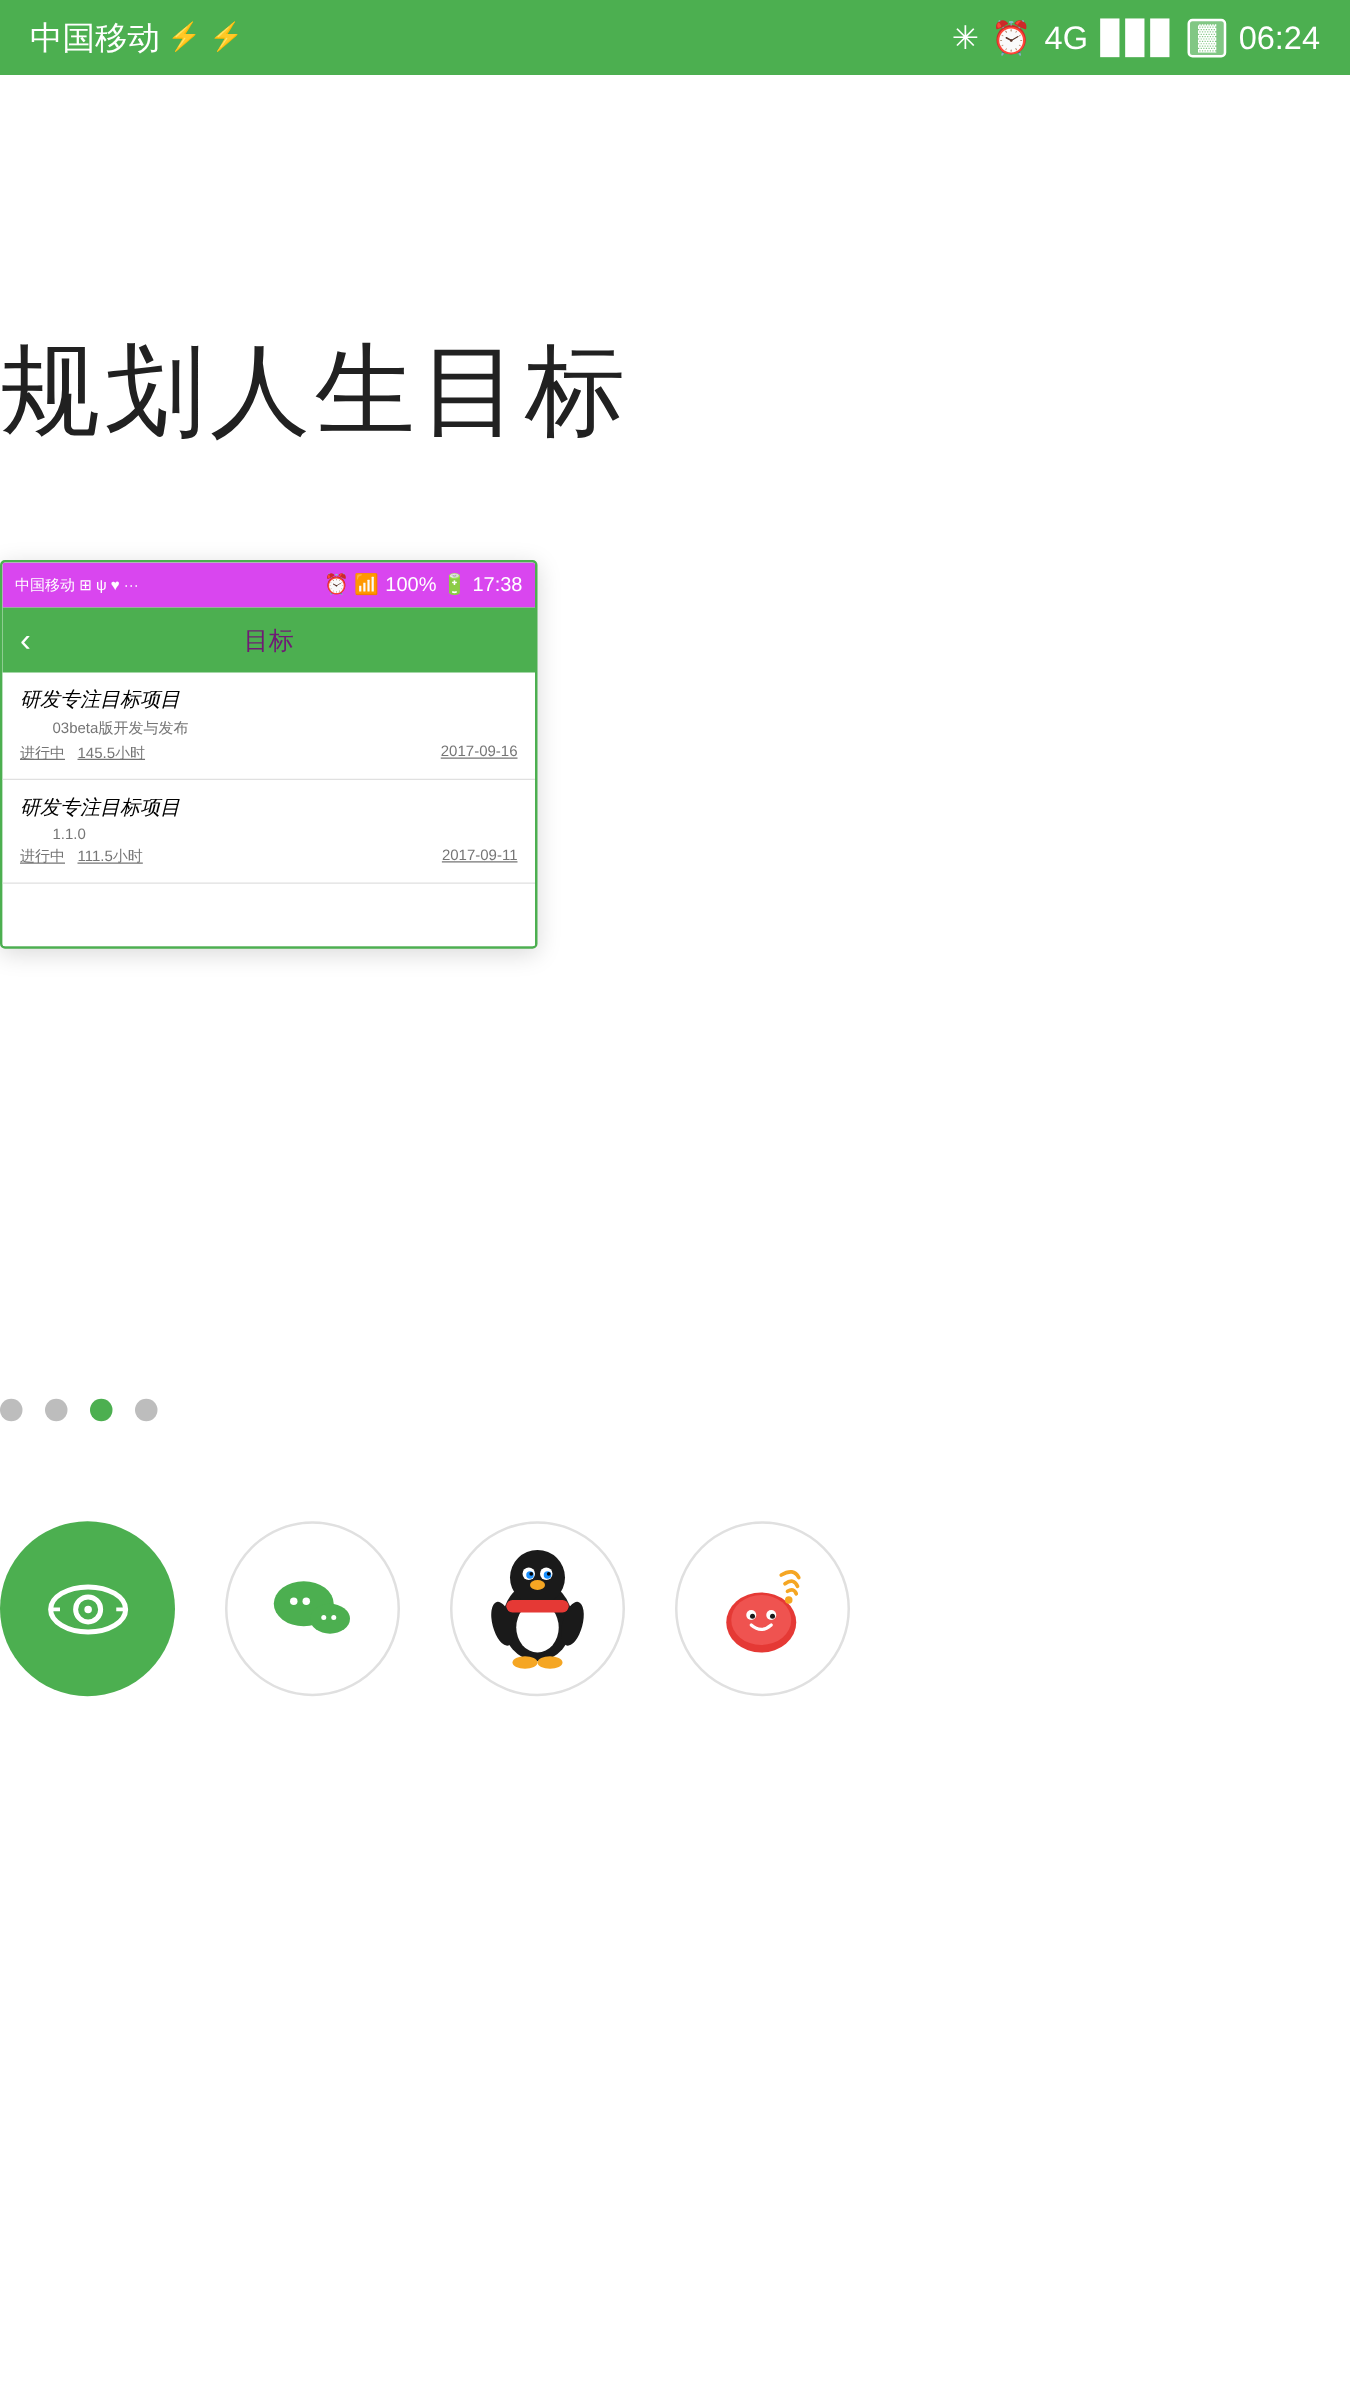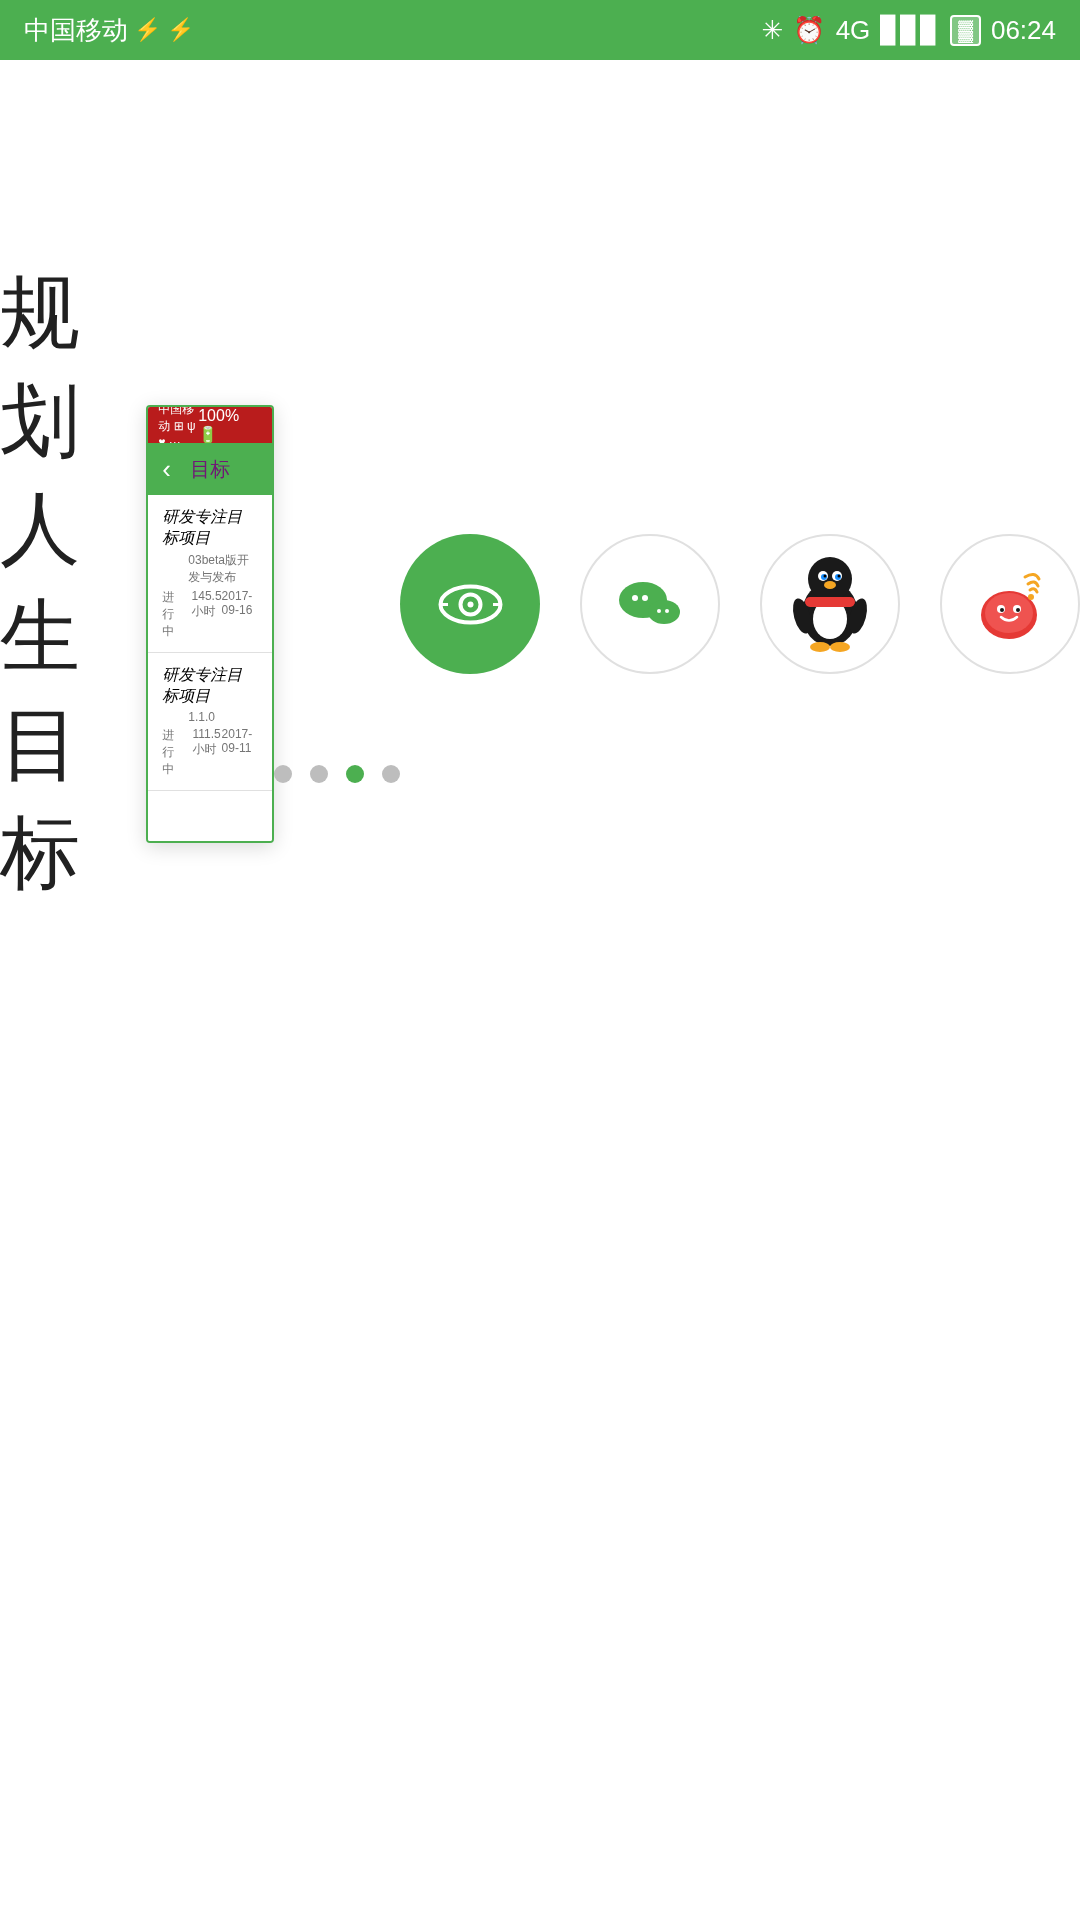--- a/index.html
+++ b/index.html
@@ -36,21 +36,22 @@
       align-items: center;
       gap: 10px;
       color: white;
       font-size: 26px;
       font-weight: 500;
     }
 
     
     .main-content {
       display: flex;
-      align-items: center;
+      flex-direction: column;
+      align-items: flex-start;
       padding-top: 200px;
     }
 
     .page-title {
       font-size: 80px;
       font-weight: 400;
       color: #212121;
       margin-bottom: 80px;
       letter-spacing: 4px;
     }
@@ -59,21 +60,21 @@
     .phone-mockup {
       width: 430px;
       border: 2px solid #4caf50;
       border-radius: 4px;
       overflow: hidden;
       background: white;
       box-shadow: 0 4px 20px rgba(0,0,0,0.15);
     }
 
     .mockup-statusbar {
-      background: #b91c1c;
+      background: #d946ef;
       height: 36px;
       display: flex;
       align-items: center;
       justify-content: space-between;
       padding: 0 10px;
       font-size: 13px;
       color: white;
     }
     .mockup-statusbar-left { font-size: 12px; }
     .mockup-statusbar-right { font-size: 16px; }
@@ -118,20 +119,21 @@
       font-size: 12px;
       color: #757575;
       margin-bottom: 3px;
       margin-left: 26px;
     }
     .mockup-item-meta {
       display: flex;
       justify-content: space-between;
       font-size: 12px;
       color: #757575;
+      text-decoration: underline;
     }
     .mockup-item-status {
       display: flex;
       gap: 10px;
     }
 
     
     .dots-container {
       display: flex;
       gap: 18px;

